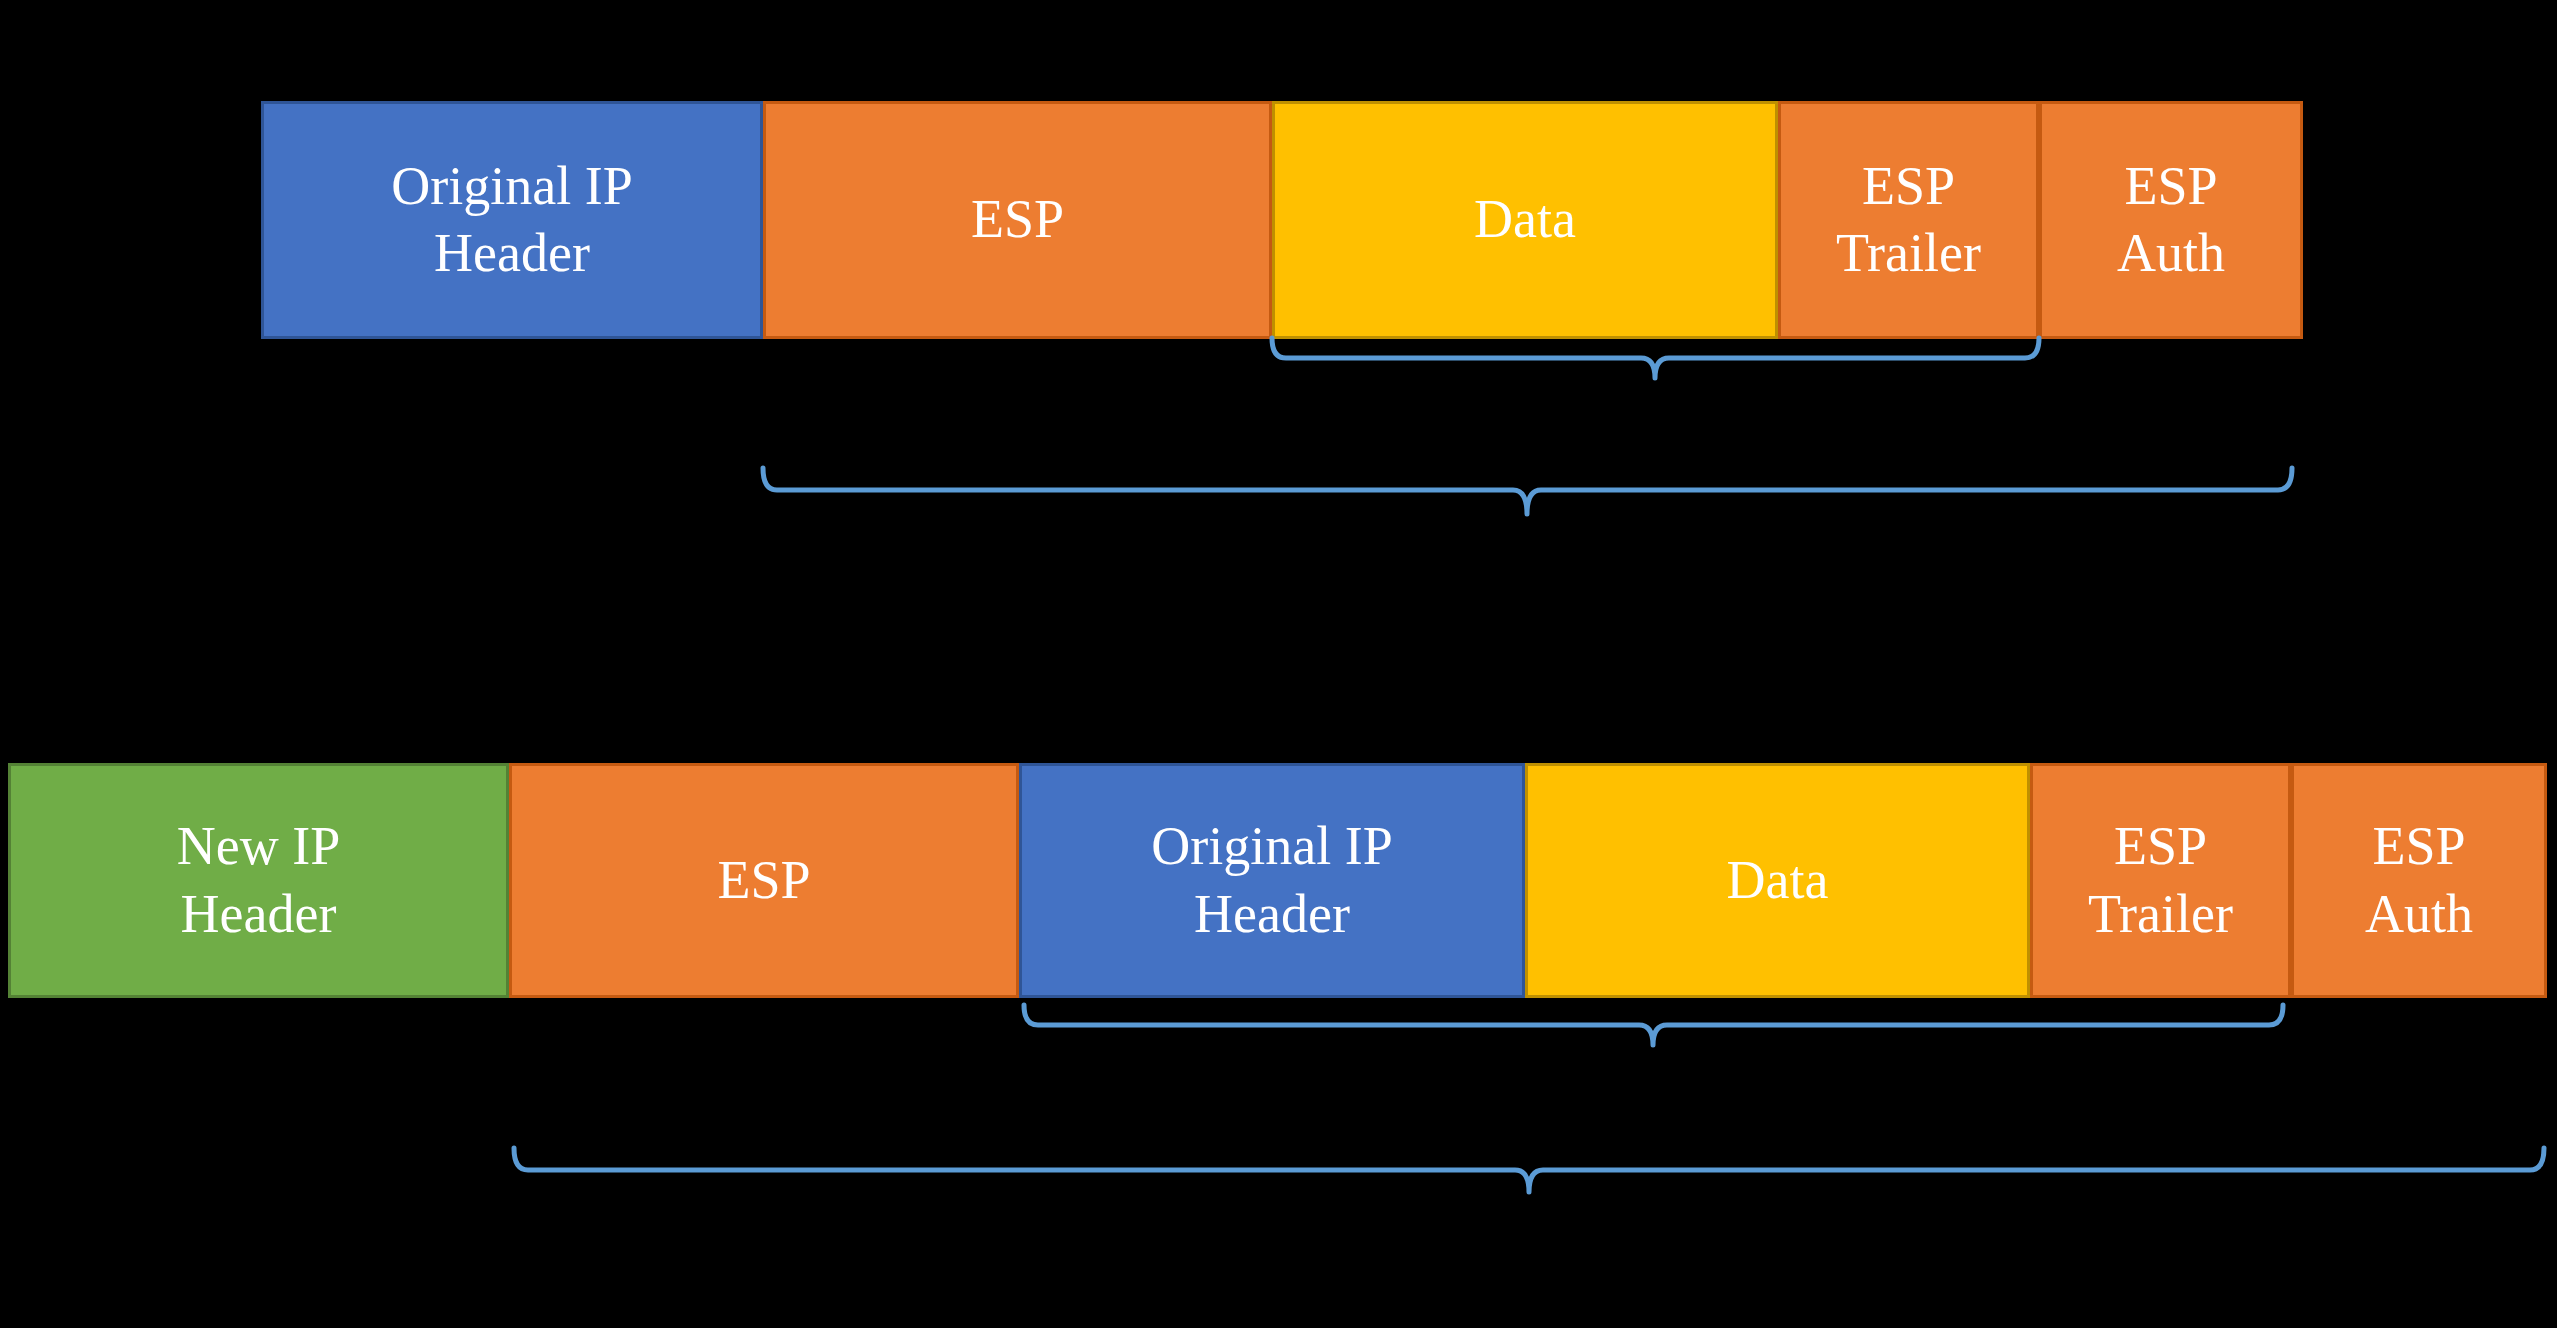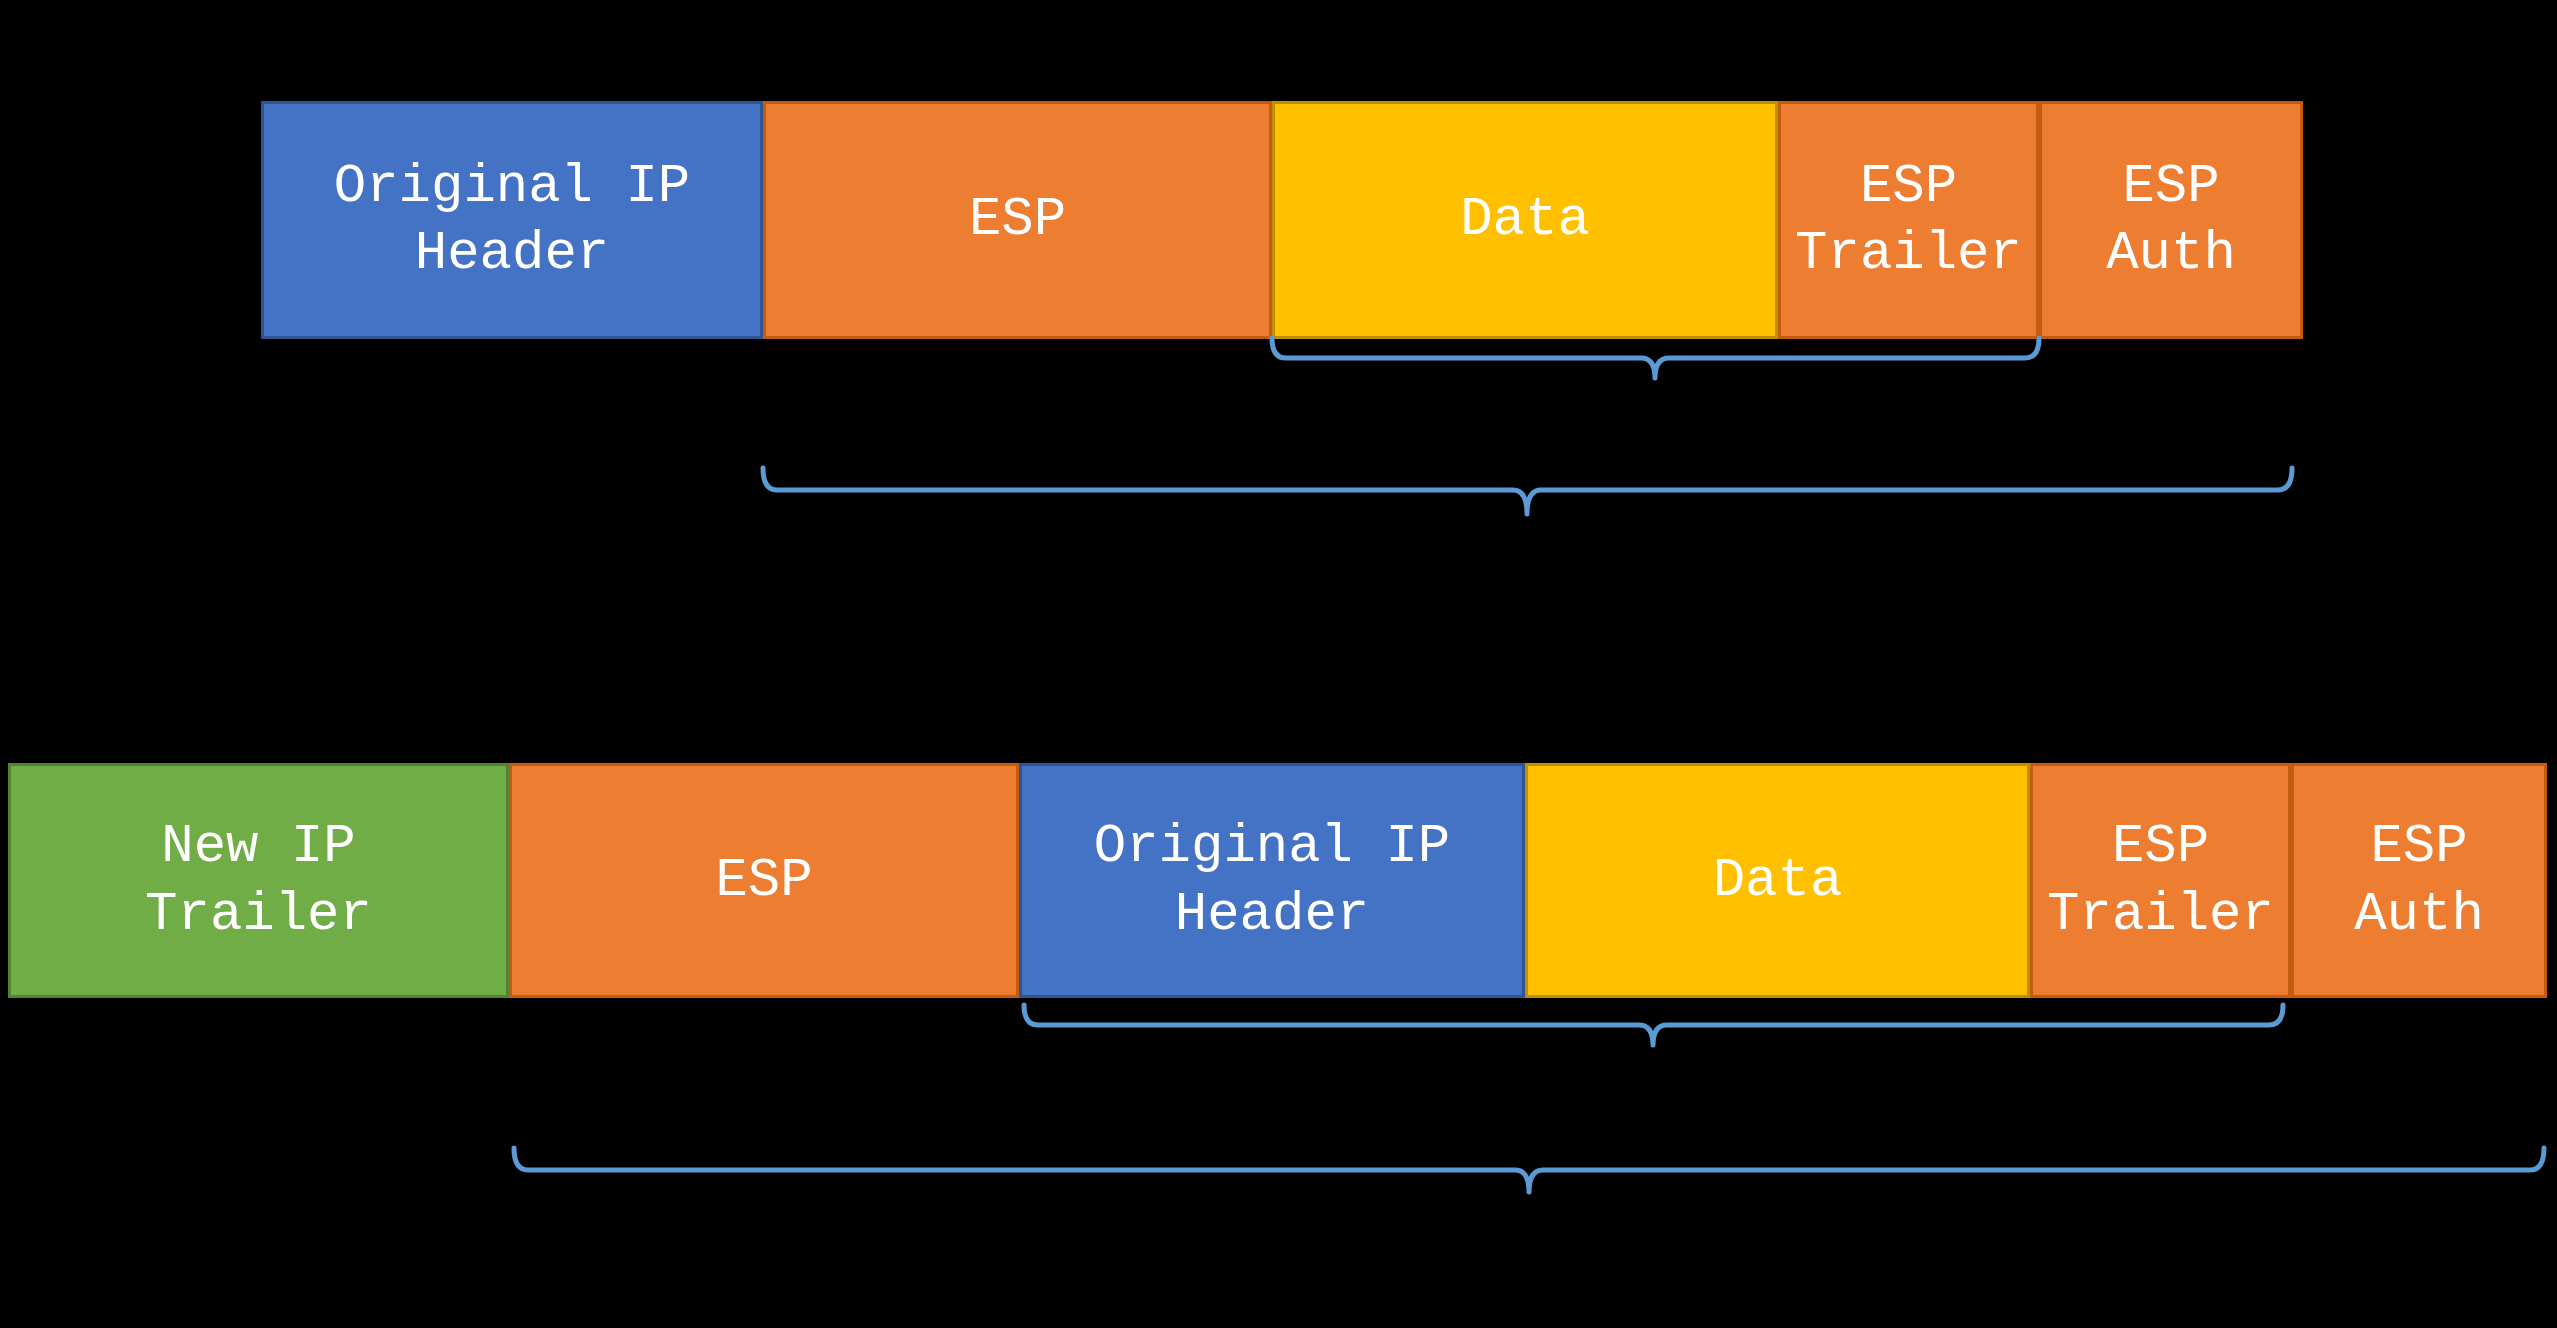--- a/index.html
+++ b/index.html
@@ -5,21 +5,21 @@
   html, body {
     margin: 0;
     padding: 0;
     background: #000;
   }
   .canvas {
     position: relative;
     width: 2557px;
     height: 1328px;
     overflow: hidden;
-    font-family: Liberation Mono, monospace;
+    font-family: Liberation Serif, serif;
   }
   .row {
     position: absolute;
     left: 0;
     width: 2557px;
   }
   .seg {
     position: absolute;
     top: 0;
     height: 100%;
@@ -71,21 +71,21 @@
     </div>
     <div class="seg" style="left: 2039px; width: 264px; background-color: rgb(237, 125, 49); border-color: rgb(197, 90, 17);">
       <span class="seg-label">ESP
 Auth</span>
     </div>
   </div>
 
   <div class="row" style="top:763px;height:235px;">
     <div class="seg" style="left: 8px; width: 501px; background-color: rgb(112, 173, 71); border-color: rgb(84, 130, 53);">
       <span class="seg-label">New IP
-Trailer</span>
+Header</span>
     </div>
     <div class="seg" style="left: 509px; width: 510px; background-color: rgb(237, 125, 49); border-color: rgb(197, 90, 17);">
       <span class="seg-label">ESP</span>
     </div>
     <div class="seg" style="left: 1019px; width: 506px; background-color: rgb(68, 114, 196); border-color: rgb(47, 85, 151);">
       <span class="seg-label">Original IP
 Header</span>
     </div>
     <div class="seg" style="left: 1525px; width: 505px; background-color: rgb(255, 192, 0); border-color: rgb(191, 144, 0);">
       <span class="seg-label">Data</span>

